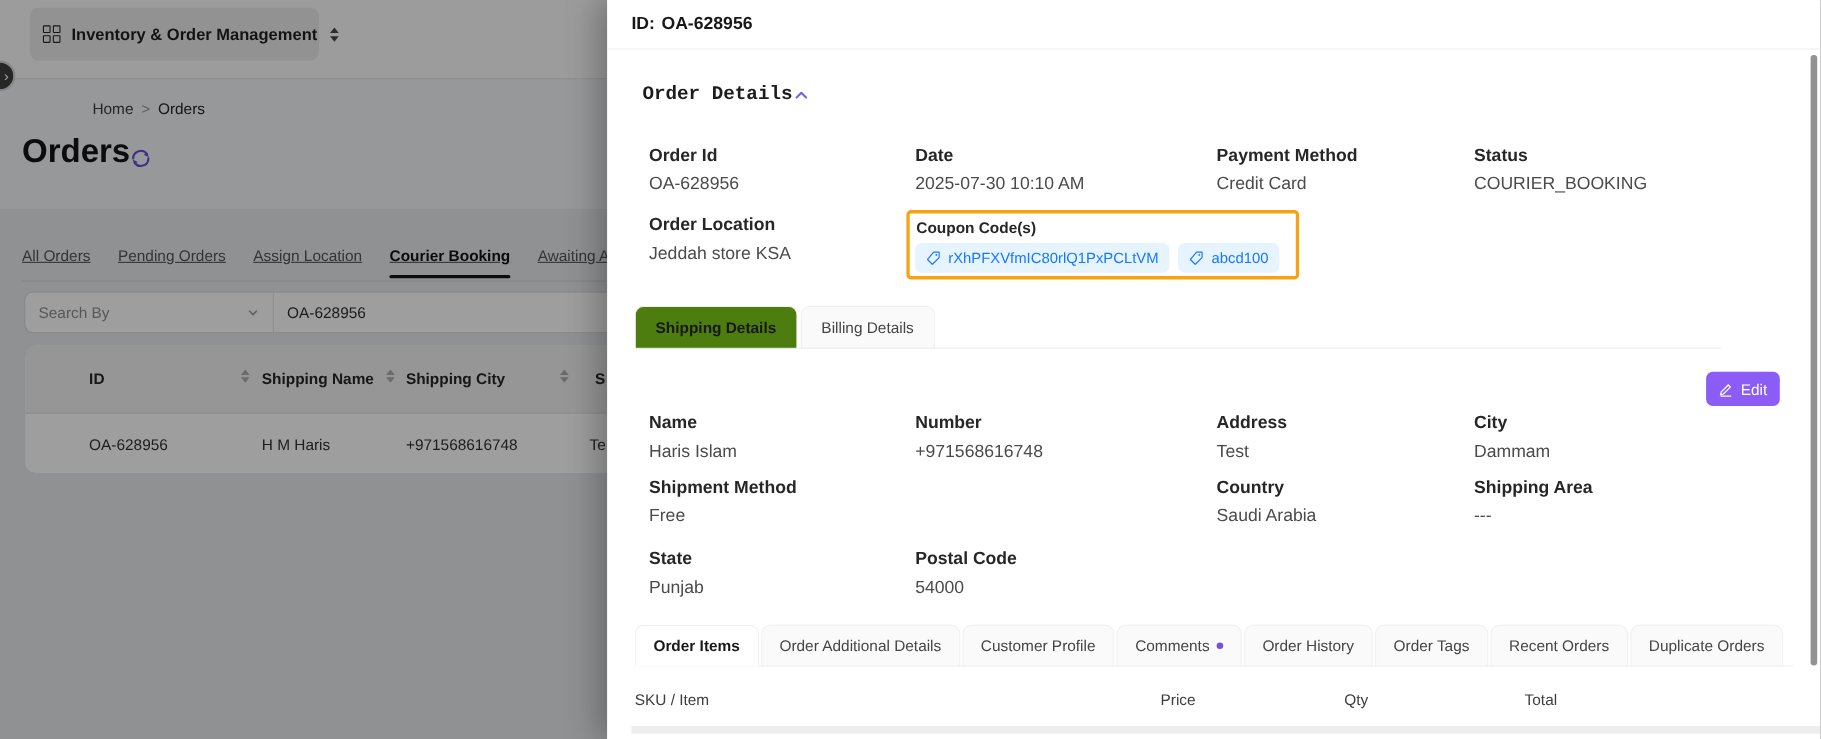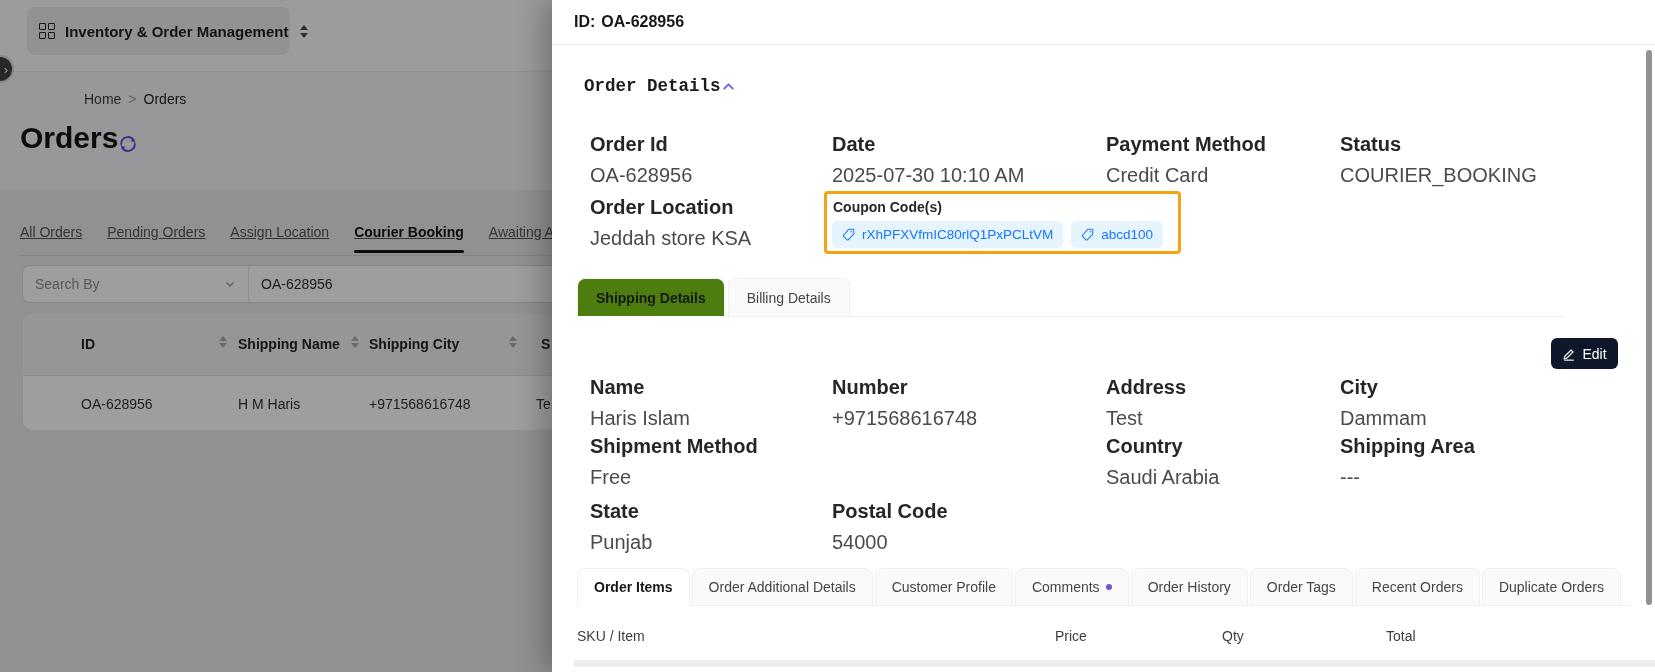--- a/index.html
+++ b/index.html
@@ -50,34 +50,34 @@
   
   .drawer{position:absolute;left:552px;top:0;width:1325px;height:672px;background:#fff;z-index:6;
           box-shadow:-10px 0 26px rgba(0,0,0,0.25);}
   .d-header{position:absolute;left:0;top:0;width:100%;height:45px;border-bottom:1px solid #efefef;box-sizing:border-box;
             display:flex;align-items:center;padding:0 12px 0 22px;font-size:16px;font-weight:700;color:#181818;}
   .d-header .gap{width:6px;}
   .d-header .right{margin-left:auto;display:flex;align-items:center;gap:10px;flex-direction:column;}
   .close-btn{display:flex;align-items:center;cursor:pointer;}
   .d-title{position:absolute;left:32px;top:76px;font-size:17.5px;font-weight:700;color:#1c1c1c;display:flex;align-items:center;gap:0;font-family:Liberation Mono, monospace;}
   .d-title svg{cursor:pointer;}
-  .field{position:absolute;font-size:20px;}
+  .field{position:absolute;font-size:16px;}
   .field .lab{font-weight:700;color:#262626;margin-bottom:8px;white-space:nowrap;}
   .field .val{color:#4b4b4b;white-space:nowrap;}
   .coupon-box{position:absolute;left:272px;top:191px;width:357px;height:63px;border:3px solid #F7A213;border-radius:4px;box-sizing:border-box;}
   .coupon-lab{position:absolute;left:6px;top:5px;font-size:14px;font-weight:700;color:#262626;}
   .chips{position:absolute;left:5px;top:27px;display:flex;gap:8px;}
   .chip{height:27px;background:#E6F4FF;border-radius:6px;display:flex;align-items:center;gap:7px;padding:0 10px;
         font-size:13.5px;color:#1677FF;white-space:nowrap;}
   .atabs{position:absolute;left:25px;top:278px;display:flex;z-index:2;}
   .atab{height:39px;padding:0 18px;display:flex;align-items:center;border:1px solid #f0f0f0;background:#fafafa;
         border-radius:8px 8px 0 0;font-size:14px;color:#454545;margin-right:3px;box-sizing:border-box;cursor:pointer;}
   .atab.active{background:#4d7c0f;border-bottom-color:#fff;font-weight:700;color:#181818;}
   .atab-line{position:absolute;left:25px;top:316px;width:988px;height:1px;background:#f0f0f0;z-index:1;}
-  .edit-btn{position:absolute;left:999px;top:338px;width:67px;height:31px;background:#0f172a;border-radius:6px;
+  .edit-btn{position:absolute;left:999px;top:338px;width:67px;height:31px;background:#8b5cf6;border-radius:6px;
             display:flex;align-items:center;justify-content:center;gap:6px;color:#fff;font-size:14px;cursor:pointer;}
   .stabs{position:absolute;left:25px;top:568px;display:flex;z-index:2;white-space:nowrap;}
   .stab{height:38px;padding:0 16px;display:flex;align-items:center;gap:6px;border:1px solid #f0f0f0;background:#fafafa;
         border-radius:8px 8px 0 0;font-size:14px;color:#454545;margin-right:2px;box-sizing:border-box;cursor:pointer;}
   .stab.active{background:#fff;border-bottom-color:#fff;font-weight:700;color:#181818;}
   .stab-line{position:absolute;left:25px;top:605px;width:1053px;height:1px;background:#f0f0f0;z-index:1;}
   .dot{width:6px;height:6px;border-radius:50%;background:#7850D8;}
   .items-head span{position:absolute;top:628px;font-size:14px;color:#3d3d3d;}
   .band{position:absolute;left:22px;top:660px;width:1081px;height:7px;background:#ededed;}
   .scrollbar{position:absolute;left:1094px;top:50px;width:6px;height:555px;background:#929292;border-radius:3px;cursor:pointer;}

